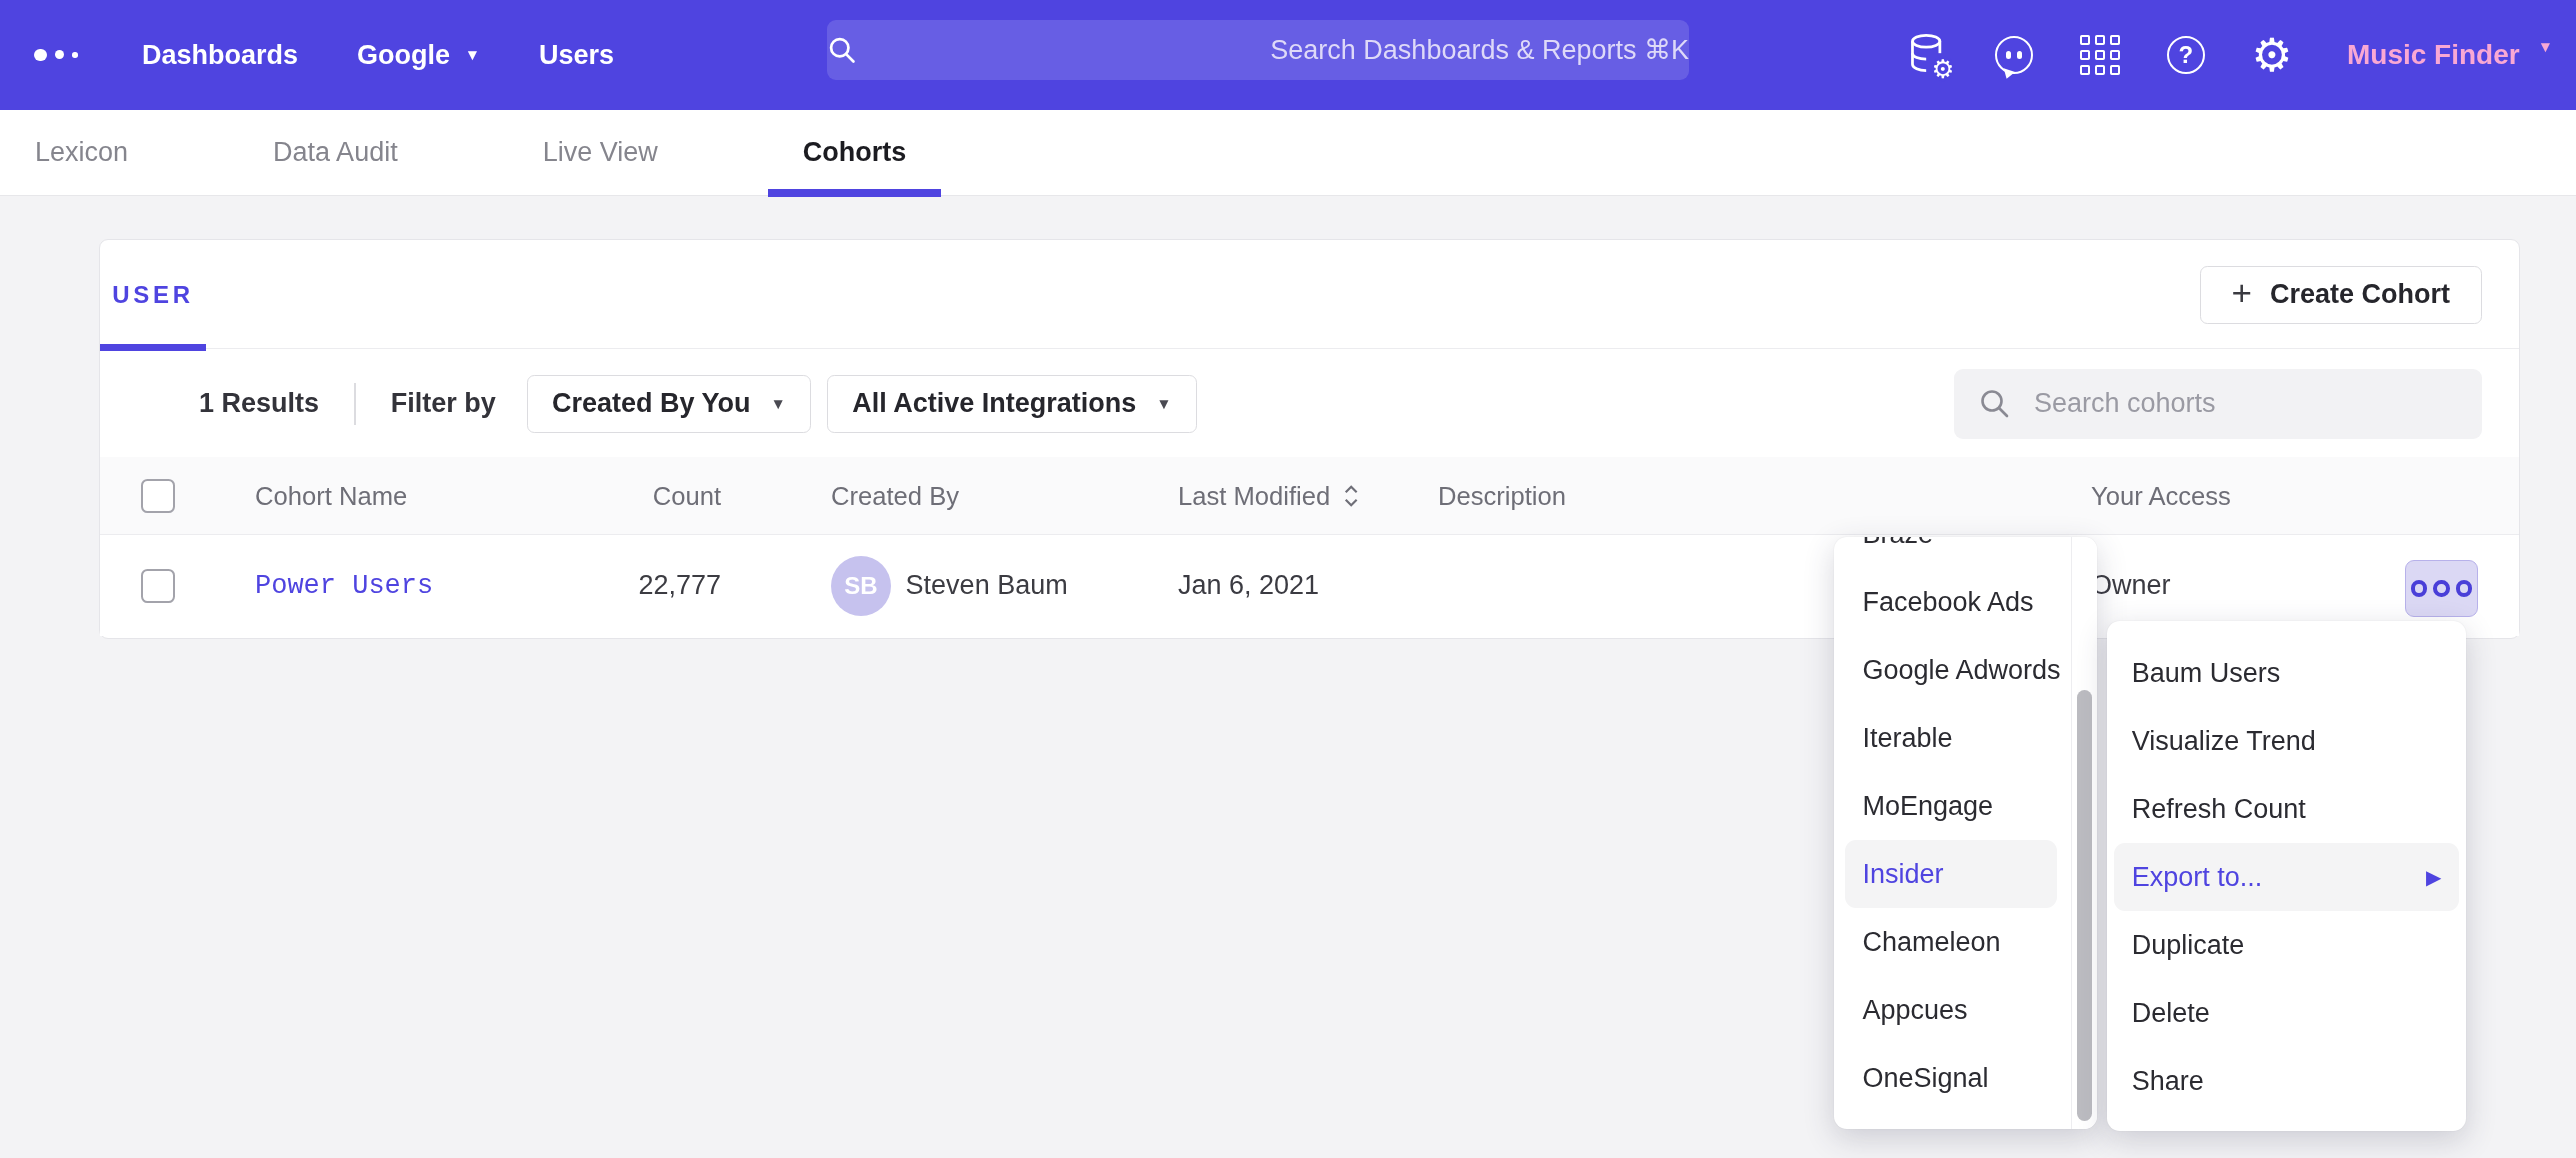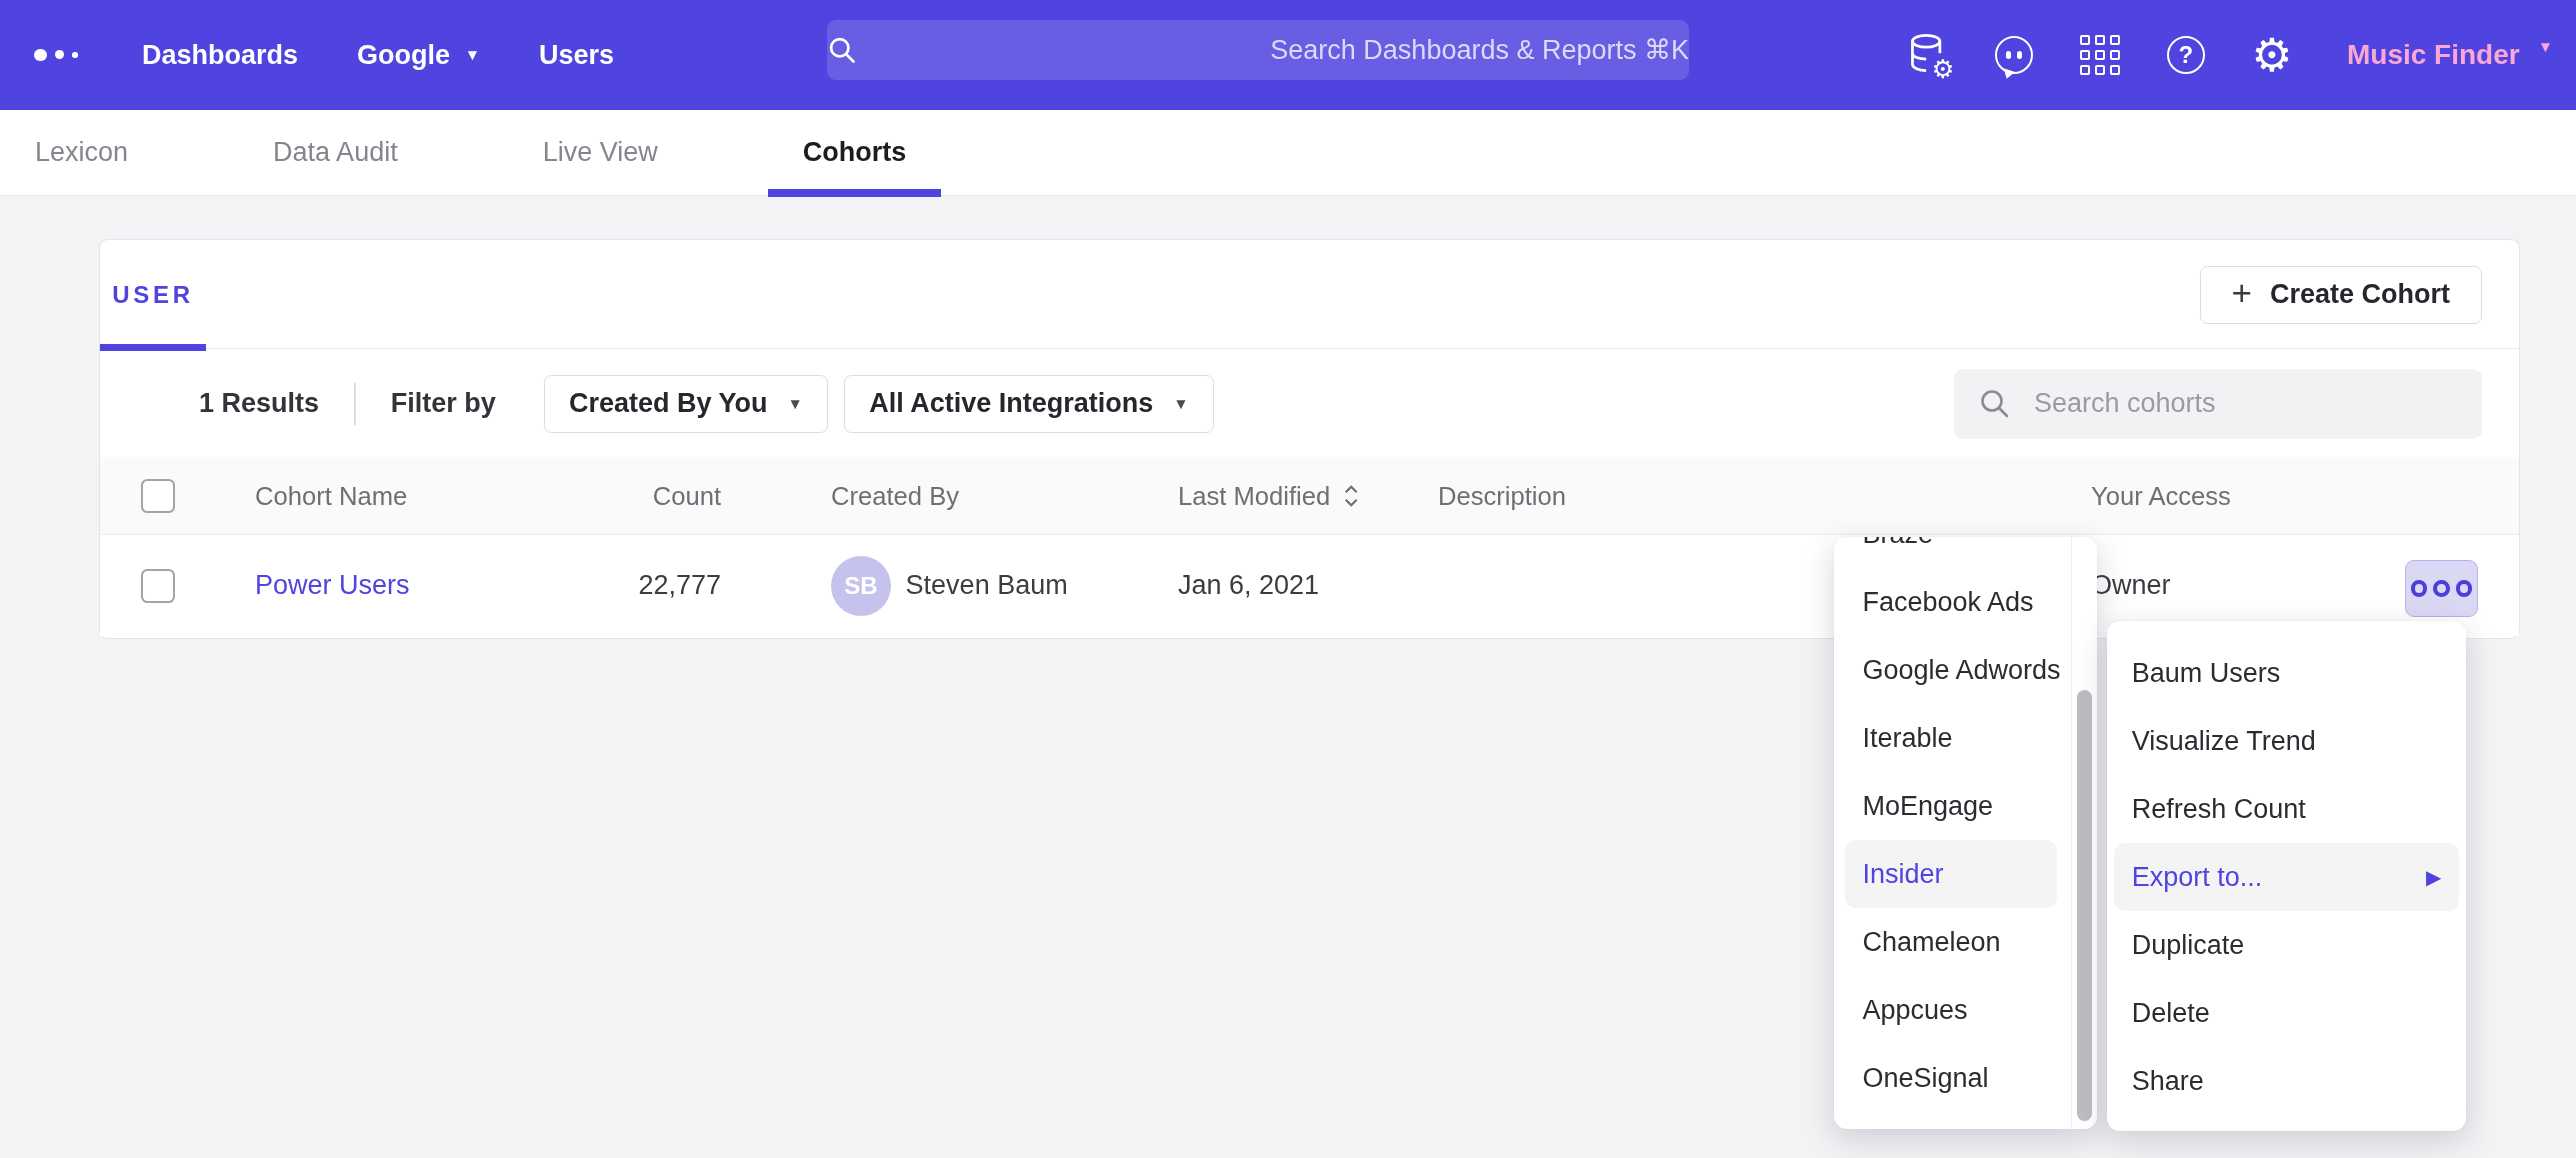--- a/index.html
+++ b/index.html
@@ -72,21 +72,21 @@
 
   .filter-row { position:absolute; left:0; top:109px; width:100%; height:109px;
     display:flex; align-items:center; padding-left:99px; padding-right:37px; }
   .results-label { font-size:27px; font-weight:600; color:#33333a; }
   .vdivider { width:1.8px; height:42px; background:#dcdce0; margin:0 35px; }
   .filterby-label { font-size:27px; font-weight:600; color:#33333a; }
   .dropdown { height:58px; border:1.8px solid #dcdce0; border-radius:7.3px; background:#fff;
     display:flex; align-items:center; gap:20px; padding:0 24px;
     font-size:27px; font-weight:600; color:#26262c; cursor:pointer; }
   .dropdown .caret { color:#4a4a52; }
-  .dd1 { margin-left:48px; } .dd2 { margin-left:16.4px; }
+  .dd1 { margin-left:31px; } .dd2 { margin-left:16.4px; }
   .cohort-search { position:relative; margin-left:auto; width:528px; height:70px; }
   .cohort-search input { width:100%; height:100%; border:none; outline:none; background:#f2f2f4;
     border-radius:9px; padding-left:80px; font-size:27px; color:#3b3b42;
     font-family:"Liberation Sans","DejaVu Sans",sans-serif; }
   .cohort-search input::placeholder { color:#9a9aa3; }
   .cohort-search svg { position:absolute; left:24px; top:18px; }
 
   .table-header { position:absolute; left:0; top:217px; width:100%; height:78px;
     background:#fafafb; border-bottom:1.8px solid #ececef; font-size:25.6px; color:#6e6e77; }
   .table-header > div { position:absolute; top:0; height:78px; display:flex; align-items:center; }
@@ -95,21 +95,21 @@
 
   .col-check  { left:41px; }
   .col-name   { left:155px; }
   .col-count  { left:457px; width:164px; justify-content:flex-end; text-align:right; }
   .col-created{ left:731px; }
   .col-modified{ left:1078px; gap:12.8px; }
   .col-desc   { left:1338px; }
   .col-access { left:1959px;margin-left:32px; }
 
   .checkbox { width:34px; height:34px; border:2.7px solid #a3a3ab; border-radius:6.4px; background:#fff; cursor:pointer; }
-  .cohort-link { color:#4f44e0; cursor:pointer; }
+  .cohort-link { color:#4f44e0; cursor:pointer;font-family:Liberation Mono, monospace; }
   .count-val { color:#3c3c42; }
   .avatar { width:60px; height:60px; border-radius:50%; background:#c6c2ee; color:#fff;
     display:flex; align-items:center; justify-content:center; font-size:24px; font-weight:700; }
   .created-name { margin-left:14.6px; color:#3c3c42; }
   .sort-icon { display:flex; flex-direction:column; gap:1.8px; }
 
   .more-btn { position:absolute; left:2305px; top:320px; width:73px; height:57px;
     background:#dbd8f4; border:1.8px solid #b7b1ea; border-radius:9px;
     display:flex; align-items:center; justify-content:center; gap:6.4px; cursor:pointer; }
   .donut { width:16.4px; height:16.4px; border:4.6px solid #4a3fd8; border-radius:50%; }

